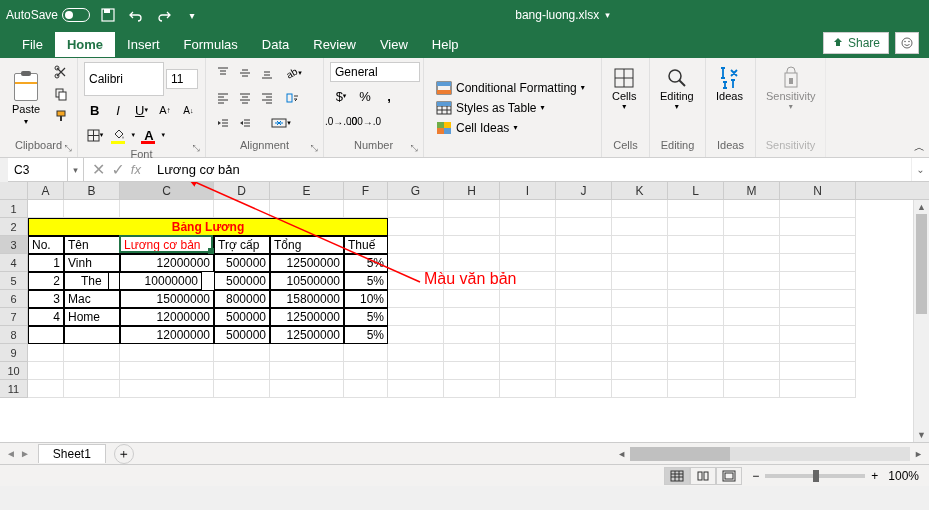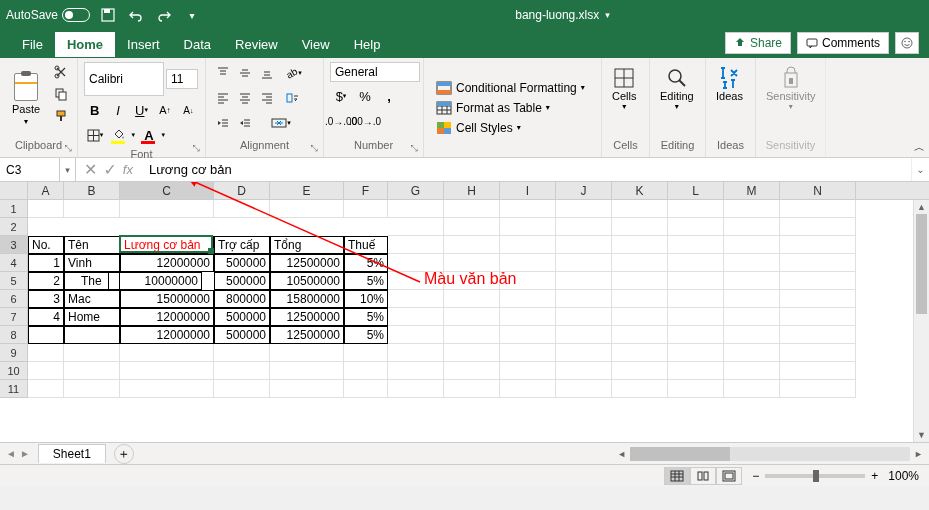--- a/index.html
+++ b/index.html
@@ -53,21 +53,21 @@
 .styles-item { display: flex; align-items: center; gap: 4px; font-size: 12px; padding: 2px 6px; cursor: pointer; }
 .styles-icon { width: 16px; height: 14px; }
 
 .vert-btn { display: flex; flex-direction: column; align-items: center; padding: 4px; font-size: 11px; cursor: pointer; }
 .ideas-icon { width: 24px; height: 24px; color: #0078d4; }
 .sens-group { opacity: 0.45; }
 
 .collapse-ribbon { position: absolute; right: 4px; bottom: 2px; font-size: 11px; cursor: pointer; }
 
 
-.formula-bar { height: 24px; background: white; border-bottom: 1px solid #ccc; display: flex; align-items: stretch; }
+.formula-bar { height: 24px; background: white; border-bottom: 1px solid #ccc; display: flex; align-items: stretch; margin-left: 8px; }
 .name-box { width: 60px; border-right: 1px solid #ccc; font-size: 12px; padding: 2px 6px; display: flex; align-items: center; }
 .name-dd { width: 16px; border-right: 1px solid #ccc; display: flex; align-items: center; justify-content: center; font-size: 9px; color: #666; cursor: pointer; }
 .fx-btns { display: flex; align-items: center; gap: 6px; padding: 0 8px; color: #999; }
 .fx-label { font-style: italic; font-size: 13px; }
 .formula-input { flex: 1; padding: 2px 8px; font-size: 13px; display: flex; align-items: center; border: none; }
 .formula-expand { width: 18px; display: flex; align-items: center; justify-content: center; font-size: 10px; color: #666; cursor: pointer; border-left: 1px solid #eee; }
 
 
 .grid-area { position: relative; background: white; height: 260px; overflow: hidden; }
 .col-headers { display: flex; position: sticky; top: 0; background: #e6e6e6; border-bottom: 1px solid #ccc; height: 18px; }
@@ -146,39 +146,33 @@
     <span>bang-luong.xlsx</span>
     <span style="font-size:9px">▾</span>
   </div>
 </div>
 
 <div class="tabs-row">
   <div id="tabs-container" style="display:flex">
       <div class="tab">File</div>
       <div class="tab active">Home</div>
       <div class="tab">Insert</div>
+      <div class="tab">Formulas</div>
       <div class="tab">Data</div>
       <div class="tab">Review</div>
       <div class="tab">View</div>
       <div class="tab">Help</div>
     </div>
   <div class="tabs-right">
     <div class="share-btn">
         <svg width="12" height="12">
           <path d="M6 1 L10 5 H8 V9 H4 V5 H2 Z" fill="#217346"></path>
         </svg>
         <span>Share</span>
       </div>
-    <div class="comments-btn">
-        <svg width="12" height="12">
-          <rect x="1" y="2" width="10" height="7" rx="1" fill="none" stroke="#333"></rect>
-          <path d="M4 9 L4 11 L6 9" fill="none" stroke="#333"></path>
-        </svg>
-        <span>Comments</span>
-      </div>
     <div class="smiley-btn">
         <svg width="14" height="14">
           <circle cx="7" cy="7" r="5" fill="none" stroke="#666"></circle>
           <circle cx="5" cy="5.5" r="0.8" fill="#666"></circle>
           <circle cx="9" cy="5.5" r="0.8" fill="#666"></circle>
           <path d="M4.5 8.5 Q7 10.5 9.5 8.5" fill="none" stroke="#666"></path>
         </svg>
       </div>
   </div>
 </div>
@@ -391,31 +385,31 @@
         </div>
       <div class="styles-item">
           <svg class="styles-icon" viewBox="0 0 16 14">
             <rect x="1" y="1" width="14" height="12" fill="none" stroke="#333"></rect>
             <line x1="1" y1="5" x2="15" y2="5" stroke="#333"></line>
             <line x1="1" y1="9" x2="15" y2="9" stroke="#333"></line>
             <line x1="6" y1="1" x2="6" y2="13" stroke="#333"></line>
             <line x1="11" y1="1" x2="11" y2="13" stroke="#333"></line>
             <rect x="1" y="1" width="14" height="4" fill="#5b9bd5"></rect>
           </svg>
-          <span>Format as Table</span>
+          <span>Styles as Table</span>
           <span style="font-size:8px">▾</span>
         </div>
       <div class="styles-item">
           <svg class="styles-icon" viewBox="0 0 16 14">
             <rect x="1" y="1" width="7" height="6" fill="#70ad47"></rect>
             <rect x="8" y="1" width="7" height="6" fill="#ffc000"></rect>
             <rect x="1" y="7" width="7" height="6" fill="#ed7d31"></rect>
             <rect x="8" y="7" width="7" height="6" fill="#5b9bd5"></rect>
           </svg>
-          <span>Cell Styles</span>
+          <span>Cell Ideas</span>
           <span style="font-size:8px">▾</span>
         </div>
     </div>
   </div>
 
   <div class="ribbon-group" style="width:48px">
     <div class="group-body">
         <div class="vert-btn">
           <svg width="24" height="24">
             <rect x="3" y="3" width="18" height="18" fill="none" stroke="#333"></rect>
@@ -525,20 +519,21 @@
         <div class="cell " style="left: 242px; top: 0px; width: 74px;"></div>
         <div class="cell " style="left: 316px; top: 0px; width: 44px;"></div>
         <div class="cell " style="left: 360px; top: 0px; width: 56px;"></div>
         <div class="cell " style="left: 416px; top: 0px; width: 56px;"></div>
         <div class="cell " style="left: 472px; top: 0px; width: 56px;"></div>
         <div class="cell " style="left: 528px; top: 0px; width: 56px;"></div>
         <div class="cell " style="left: 584px; top: 0px; width: 56px;"></div>
         <div class="cell " style="left: 640px; top: 0px; width: 56px;"></div>
         <div class="cell " style="left: 696px; top: 0px; width: 56px;"></div>
         <div class="cell " style="left: 752px; top: 0px; width: 76px;"></div>
+        <div class="cell title-cell bordered" style="left: 0px; top: 18px; width: 360px;">Bảng Lương</div>
         <div class="cell " style="left: 360px; top: 18px; width: 56px;"></div>
         <div class="cell " style="left: 416px; top: 18px; width: 56px;"></div>
         <div class="cell " style="left: 472px; top: 18px; width: 56px;"></div>
         <div class="cell " style="left: 528px; top: 18px; width: 56px;"></div>
         <div class="cell " style="left: 584px; top: 18px; width: 56px;"></div>
         <div class="cell " style="left: 640px; top: 18px; width: 56px;"></div>
         <div class="cell " style="left: 696px; top: 18px; width: 56px;"></div>
         <div class="cell " style="left: 752px; top: 18px; width: 76px;"></div>
         <div class="cell header-row" style="left: 0px; top: 36px; width: 36px;">No.</div>
         <div class="cell header-row" style="left: 36px; top: 36px; width: 56px;">Tên</div>

